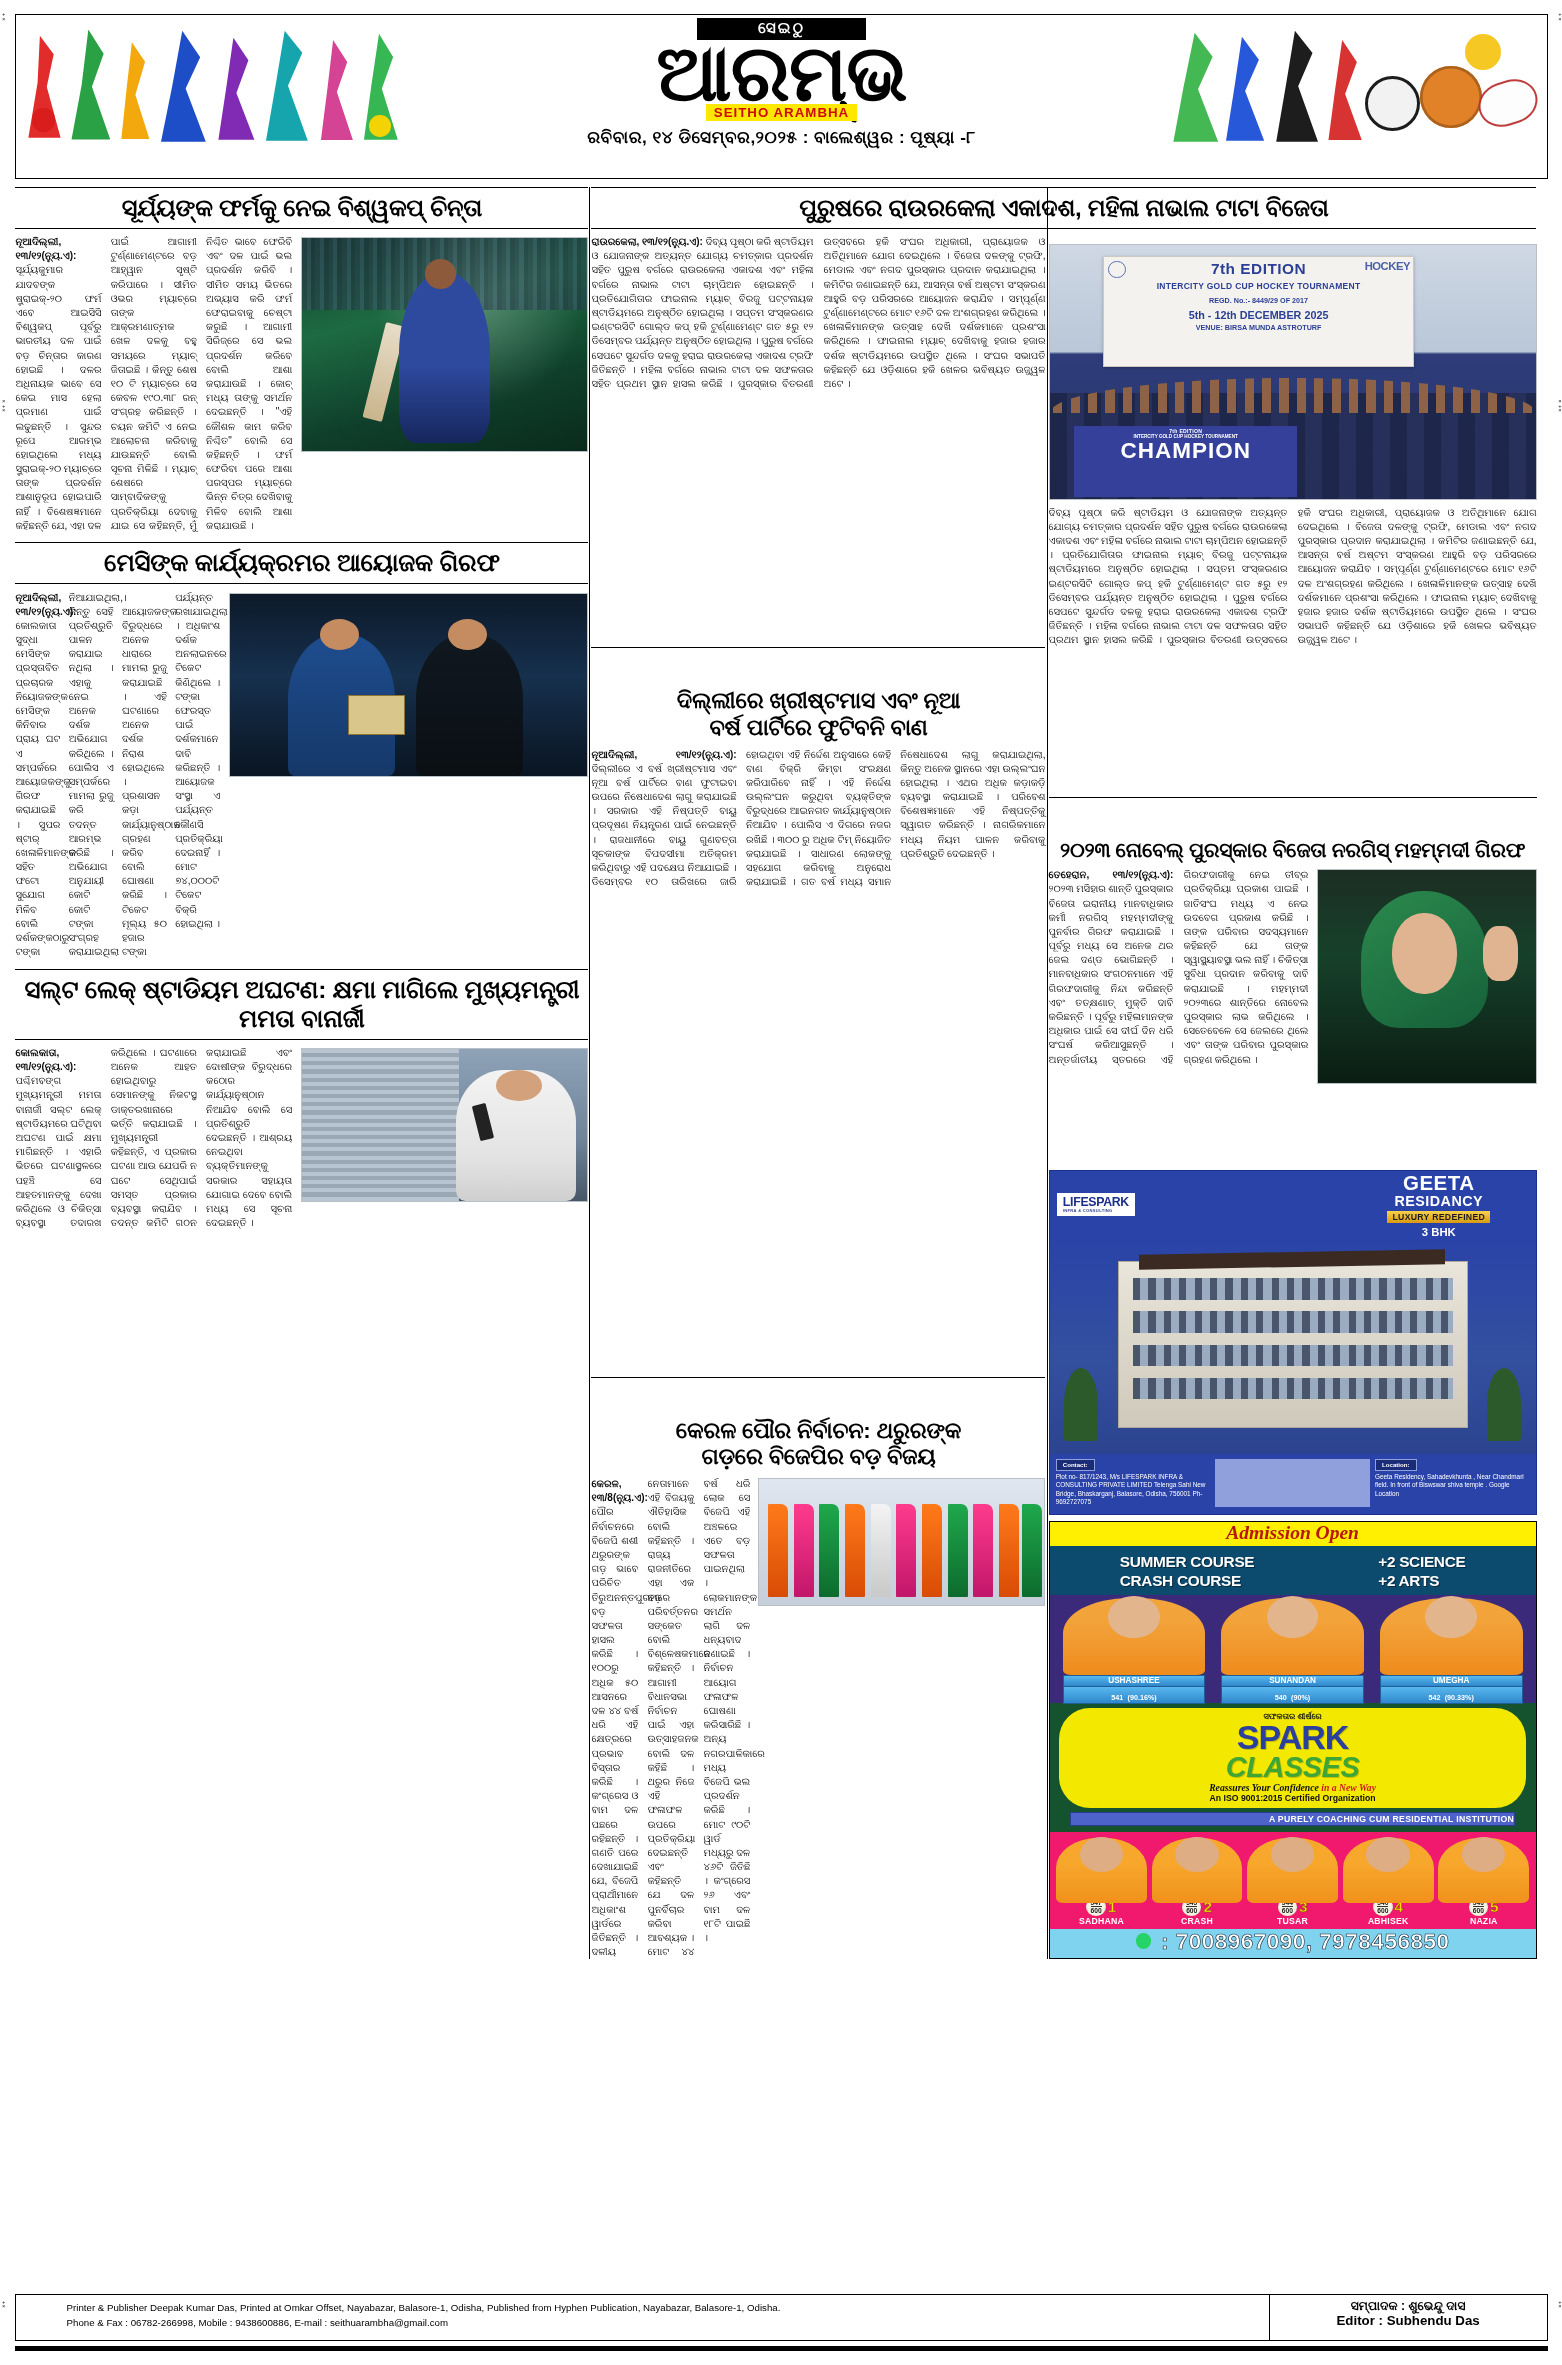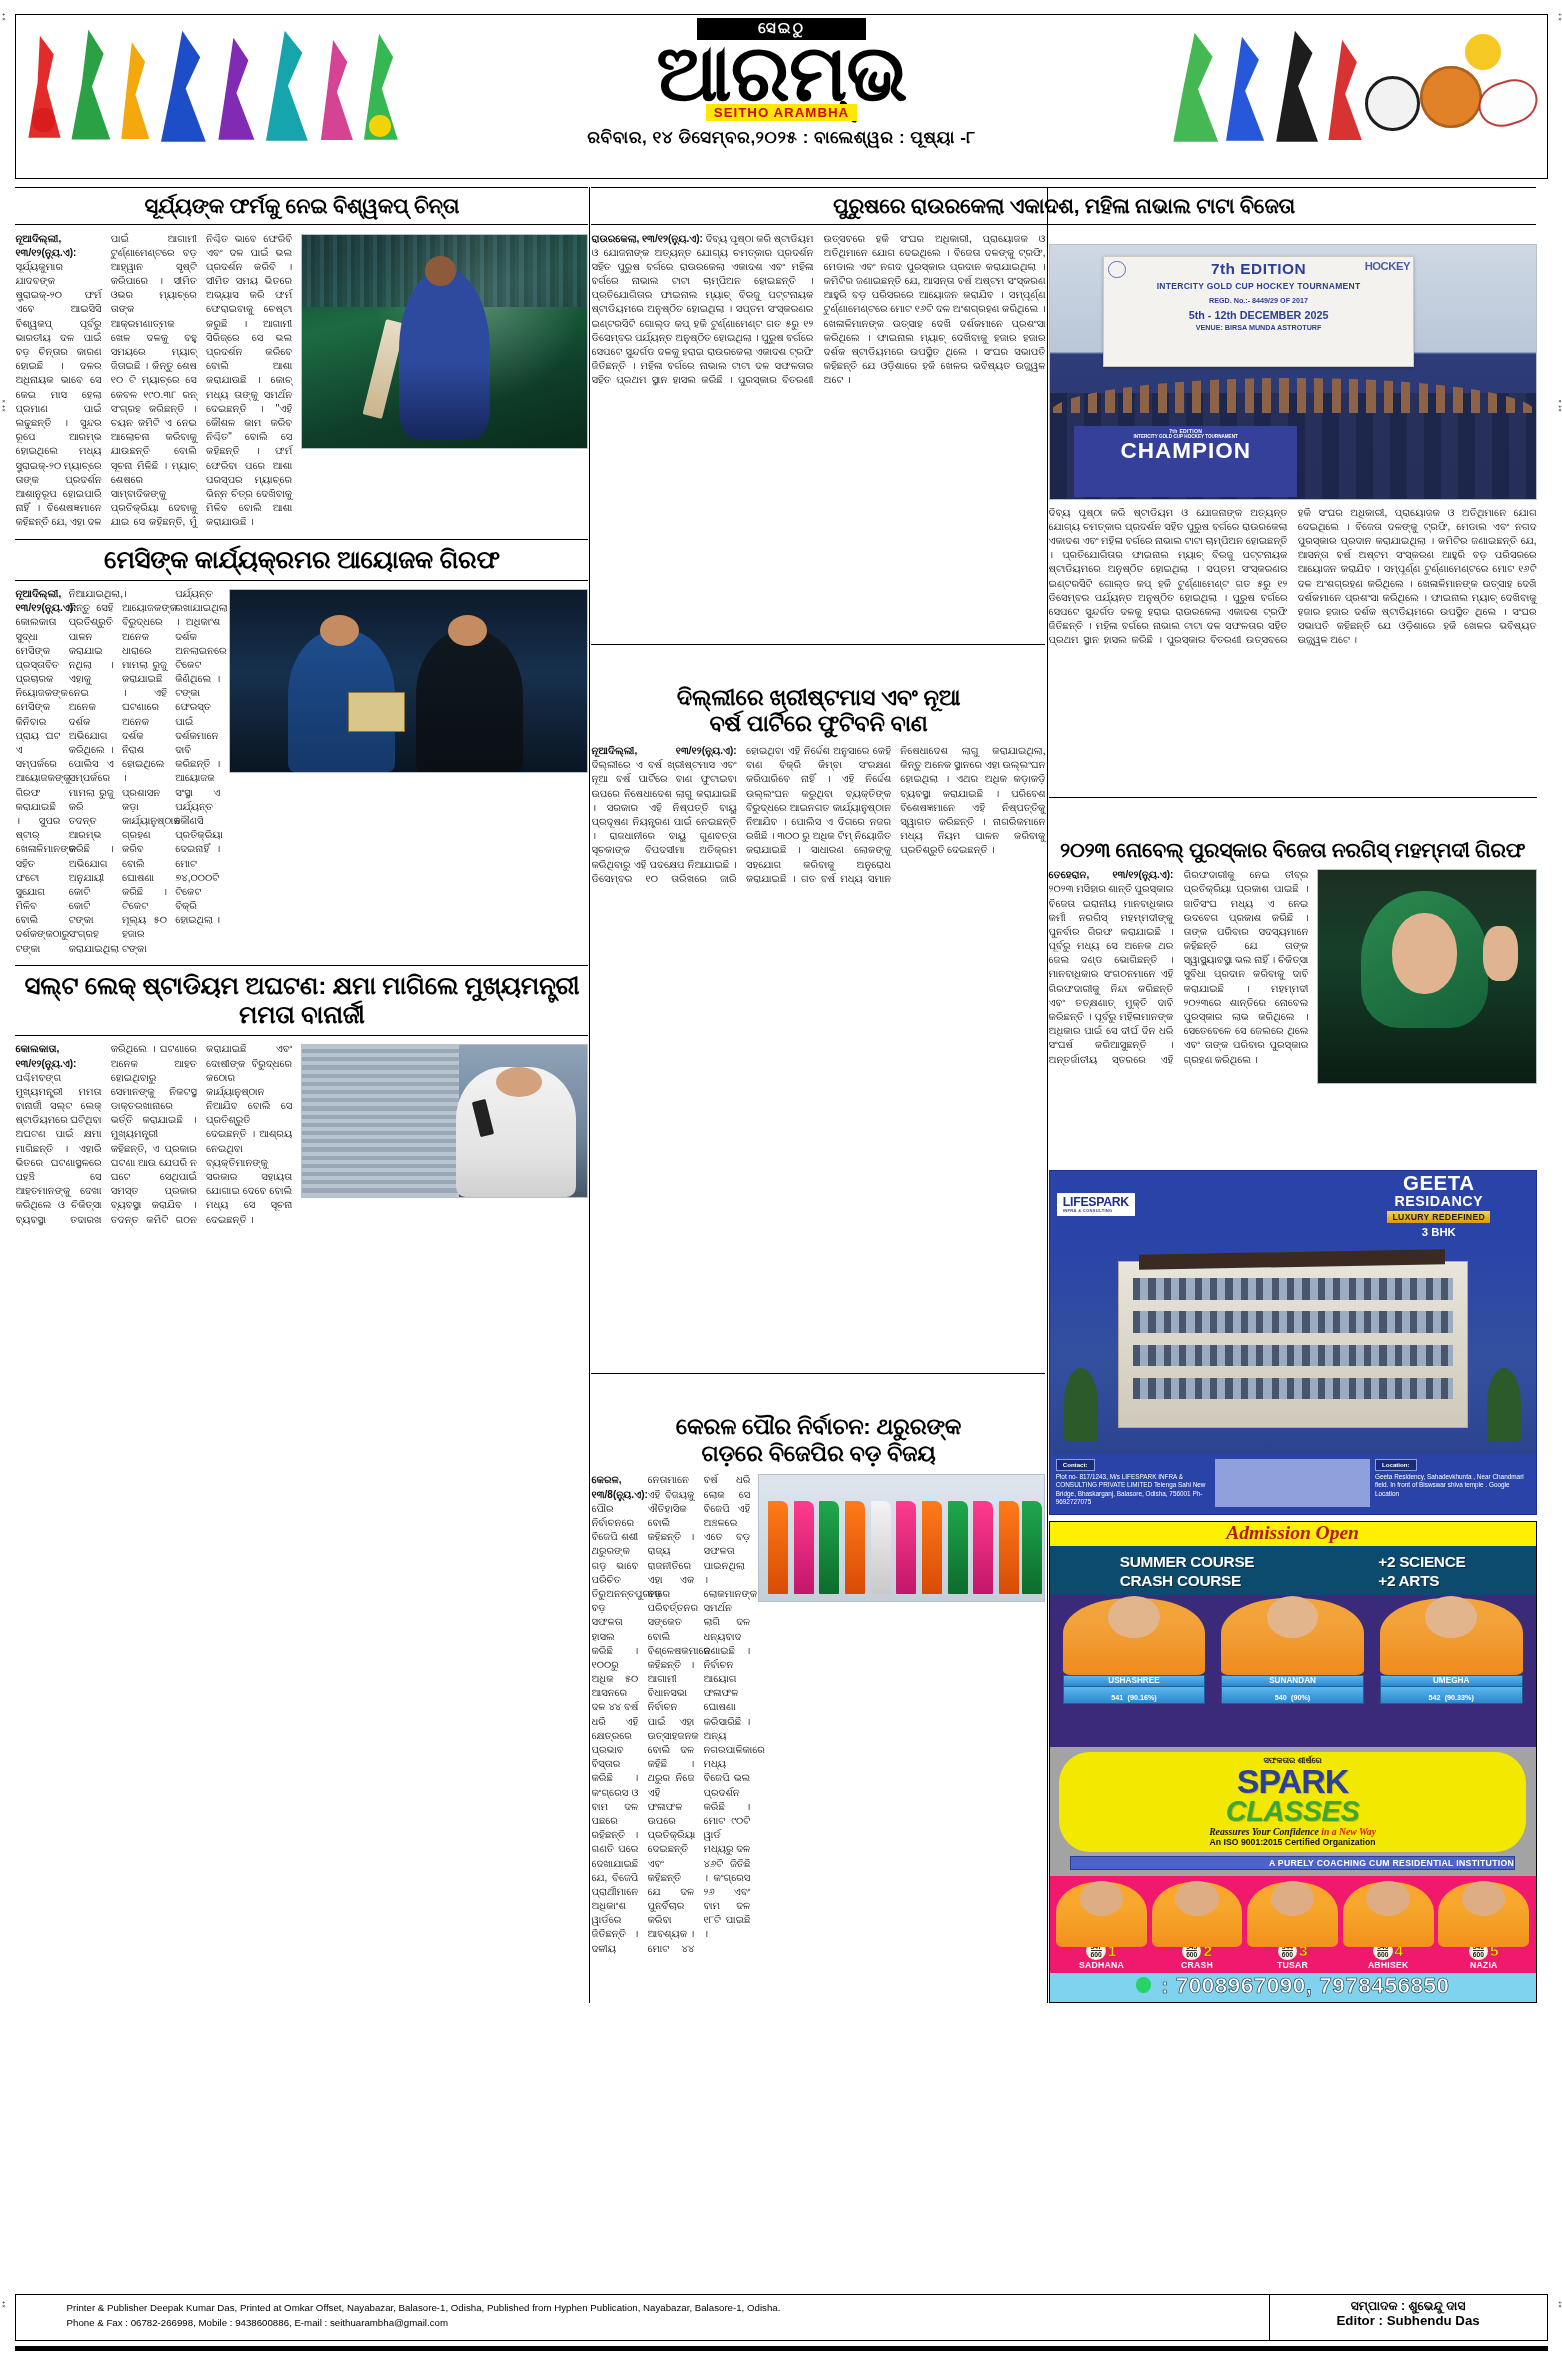--- a/index.html
+++ b/index.html
@@ -113,21 +113,21 @@
   .col { position: relative; }
 
   
   .hl {
     font-weight: bold;
     color: #000;
     text-align: center;
     line-height: 1.18;
     letter-spacing: -0.3px;
   }
-  .hl-xl { font-size: 21px; }
+  .hl-xl { font-size: 24px; }
   .hl-lg { font-size: 24.6px; }
   .hl-md { font-size: 22.5px; margin-top: 36px; }
 
   .hl-rule-top {
     border-top: 1.5px solid #000;
     border-bottom: 1.5px solid #000;
     padding: 5.1px 2px 6.1px 2px;
     margin-bottom: 6.1px;
   }
   .hl-plain { padding: 4.1px 2px 6.1px 2px; }
@@ -454,23 +454,22 @@
     line-height: 1.1; padding: 0.5px 0;
   }
   .t-score {
     background: linear-gradient(180deg,#59b8ef,#2e87cb);
     color: #fff; font-weight: bold; font-size: 15.4px;
     border: 0.5px solid #1f5f96; border-top: none;
     line-height: 1.05;
   }
   .t-score span { font-size: 7.2px; }
   .sp-logo-wrap {
-    background: #a3a3a3;
+    background: #14532d;
     padding: 5.1px 9.2px 6.1px 9.2px;
-    margin-top: 44px;
   }
   .sp-logo {
     background: #f2e800;
     border-radius: 31px;
     text-align: center;
     padding: 4.1px 5.1px 5.1px 5.1px;
     position: relative;
   }
   .sp-odia { font-size: 8.2px; font-weight: bold; color: #111; }
   .sp-spark {

